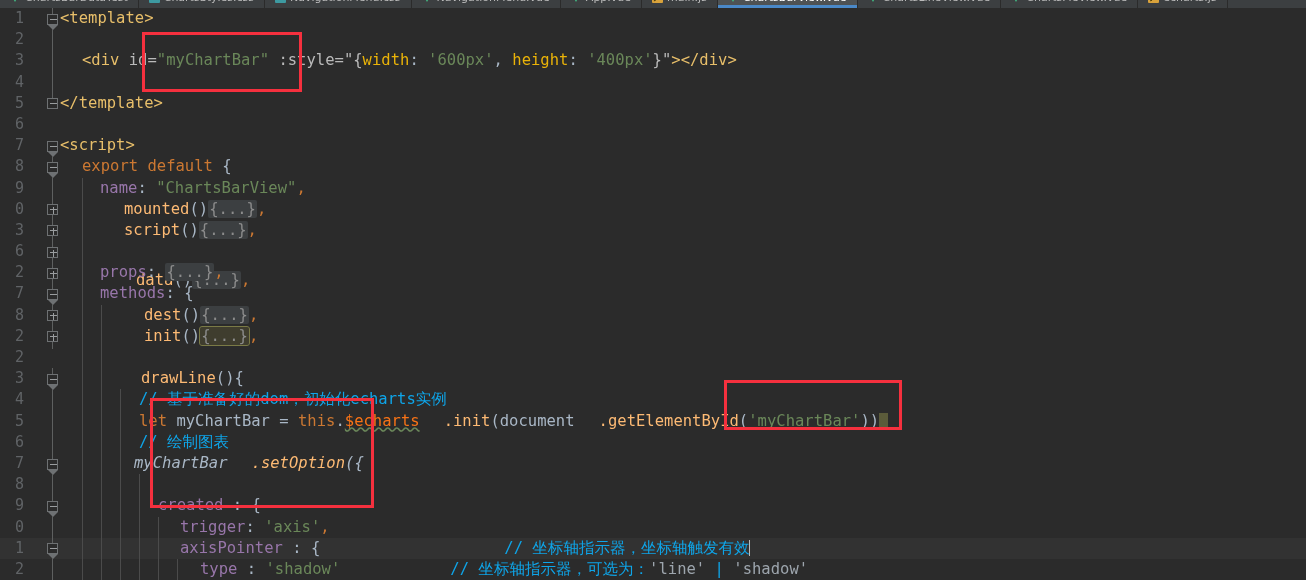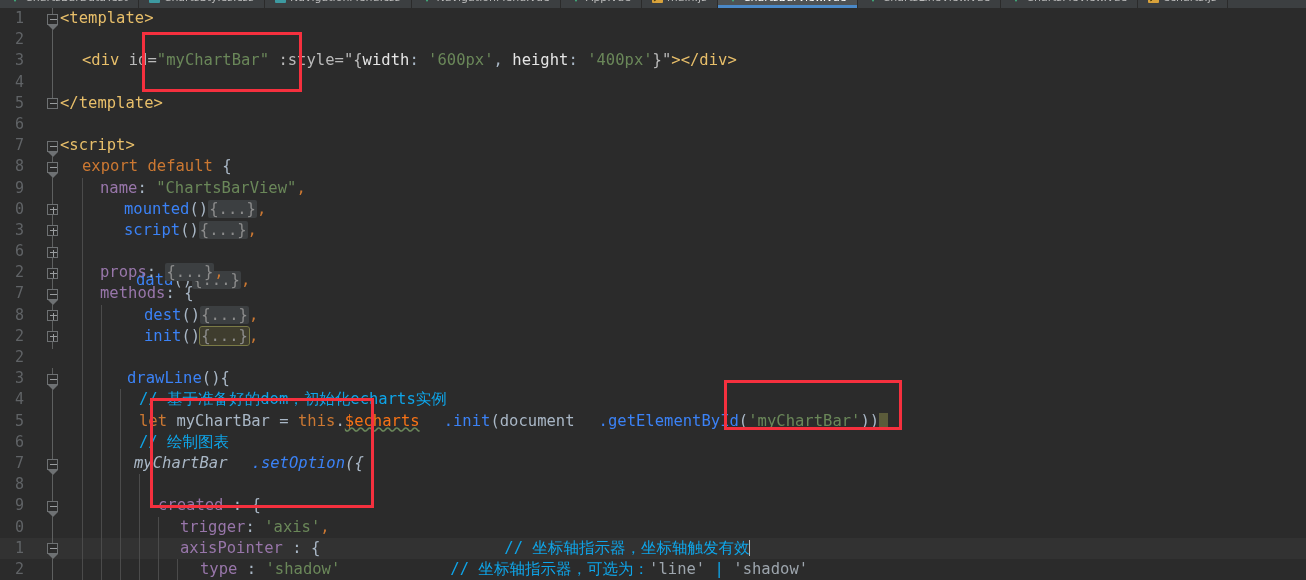--- a/index.html
+++ b/index.html
@@ -79,23 +79,23 @@
   
   .code{
     position:absolute;left:60px;top:0;font-size:15.5px;letter-spacing:0.02px;
   }
   .ind{position:absolute;top:0;width:1px;height:21.2px;background:#4b4b4b;}
 
   
   .tag{color:#e8bf6a;}
   .attr{color:#bababa;}
   .str{color:#6a8759;}
-  .prop{color:#e5e5e5;}
+  .prop{color:#eab308;}
   .kw{color:#cc7832;}
-  .fn{color:#3b82f6;padding-left:24px;}
+  .fn{color:#fdba74;padding-left:24px;}
   .id{color:#a9b7c6;}
   .punc{color:#a9b7c6;}
   .cmt{color:#0ea5e9;}
   .fieldv{color:#9876aa;}
   .err{color:#f97316;text-decoration:underline wavy #6a8759;text-decoration-skip-ink:none;}
 
   .foldbox{
     background:#3c3f41;border-radius:2px;color:#8c8c8c;padding:0 1px;
   }
   .foldbox.sel{background:#3f3d2e;outline:1px solid #7a7a46;}
@@ -308,21 +308,21 @@
         <div class="ind" style="left:82px;"></div><div class="ind" style="left:101px;"></div>
         <div class="code"></div>
       </div>
 
       <div class="row">
         <div class="gutter">
           <span class="lnum">3</span>
           <span class="fold open"><span class="stem"></span><span class="bx"><i></i></span></span>
         </div>
         <div class="ind" style="left:82px;"></div><div class="ind" style="left:101px;"></div>
-        <div class="code" style="left:103px;"><span class="fn">drawLine</span><span class="punc">(){</span></div>
+        <div class="code" style="left:117px;"><span class="fn">drawLine</span><span class="punc">(){</span></div>
       </div>
 
       <div class="row">
         <div class="gutter">
           <span class="lnum">4</span>
           <span class="fold stemonly"><span class="stem"></span></span>
         </div>
         <div class="ind" style="left:82px;"></div><div class="ind" style="left:101px;"></div><div class="ind" style="left:120px;"></div>
         <div class="code cmt" style="left:139px;">// 基于准备好的dom，初始化echarts实例</div>
       </div>

